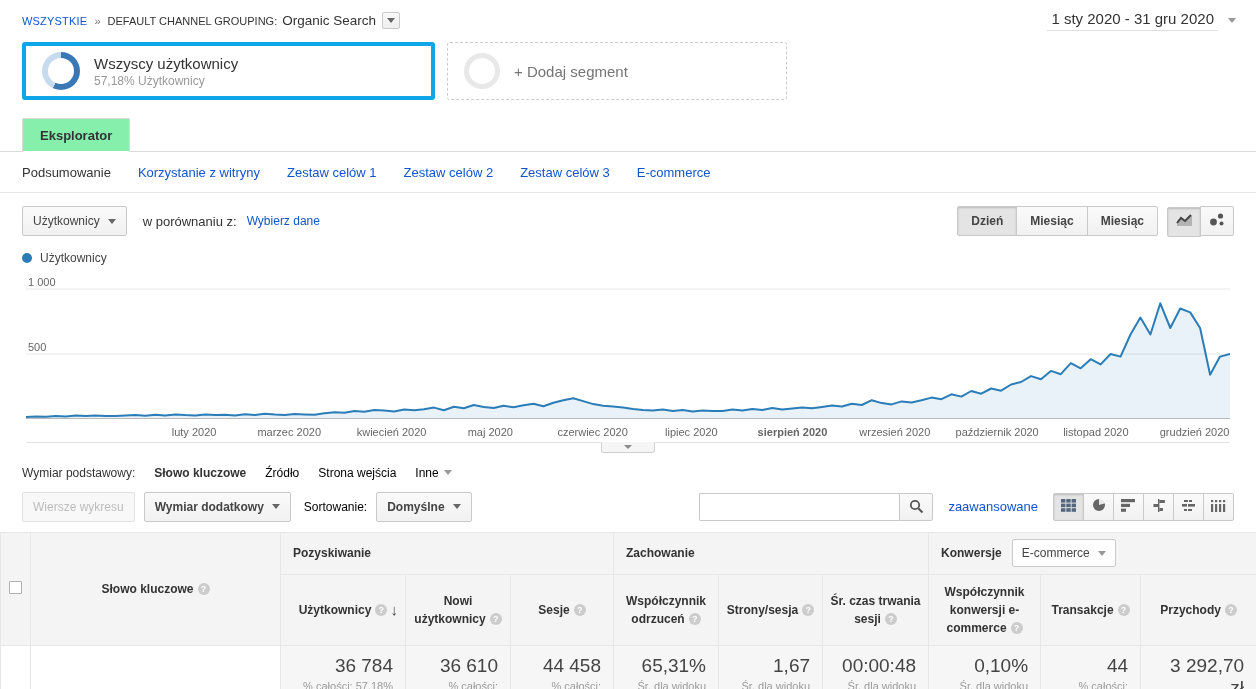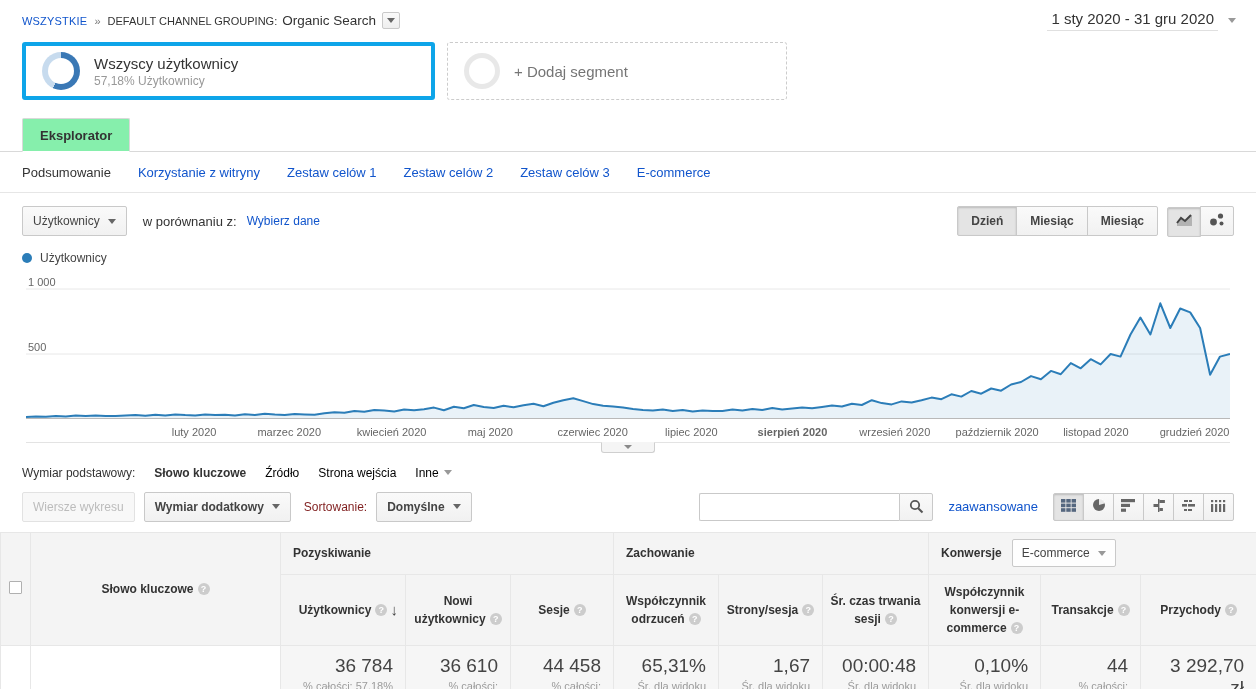--- a/index.html
+++ b/index.html
@@ -239,21 +239,21 @@
       </span>
     </span>
 </div>
 
 <div class="tbl-toolbar">
   <span class="btn disabled">Wiersze wykresu</span>
   <span class="btn bold">
     <span>Wymiar dodatkowy</span>
     <span class="caret"></span>
   </span>
-  <span style="font-size:12px;color:#7f1d1d;margin-left:4px;">Sortowanie:</span>
+  <span style="font-size:12px;color:#000000;margin-left:4px;">Sortowanie:</span>
   <span class="btn bold">
     <span>Domyślne</span>
     <span class="caret"></span>
   </span>
   <span class="search-box">
     <input class="search-input" value="" style="">
     <span class="search-btn">
       <svg width="15" height="15" viewBox="0 0 15 15">
         <circle cx="6" cy="6" r="4.2" fill="none" stroke="#555" stroke-width="1.8"></circle>
         <line x1="9.2" y1="9.2" x2="13.5" y2="13.5" stroke="#555" stroke-width="2"></line>

